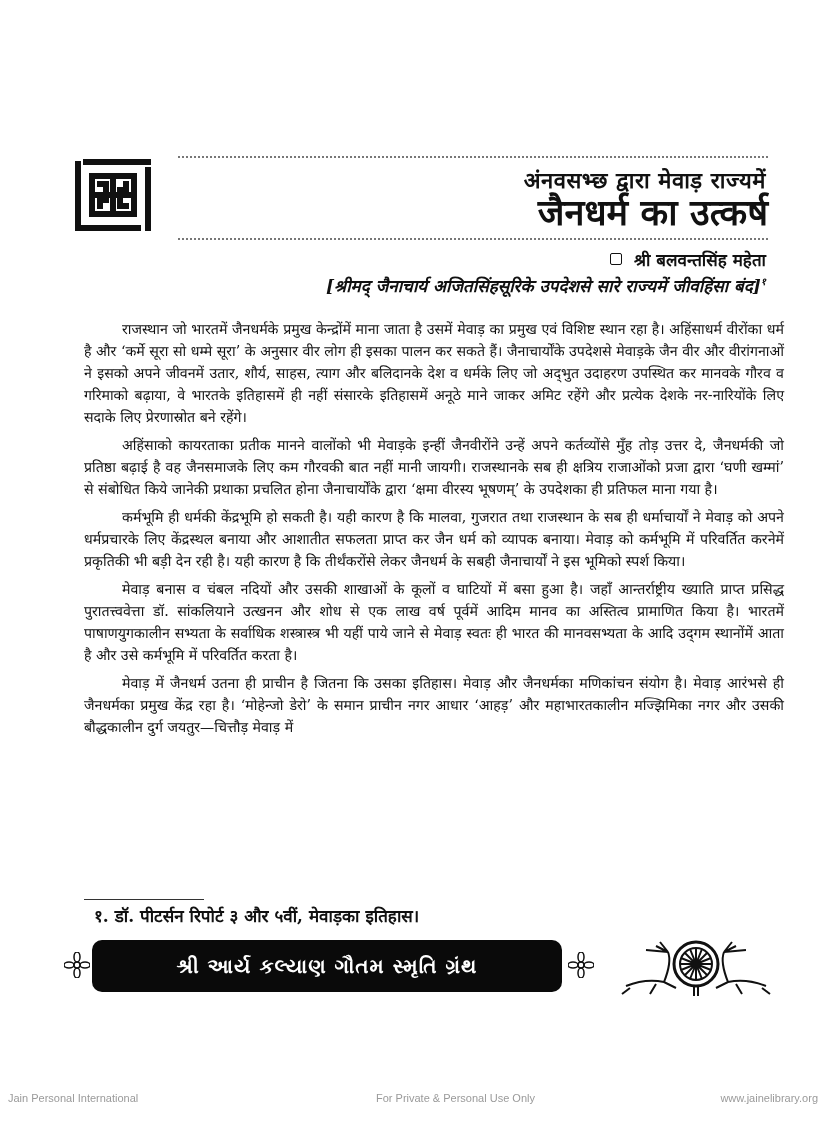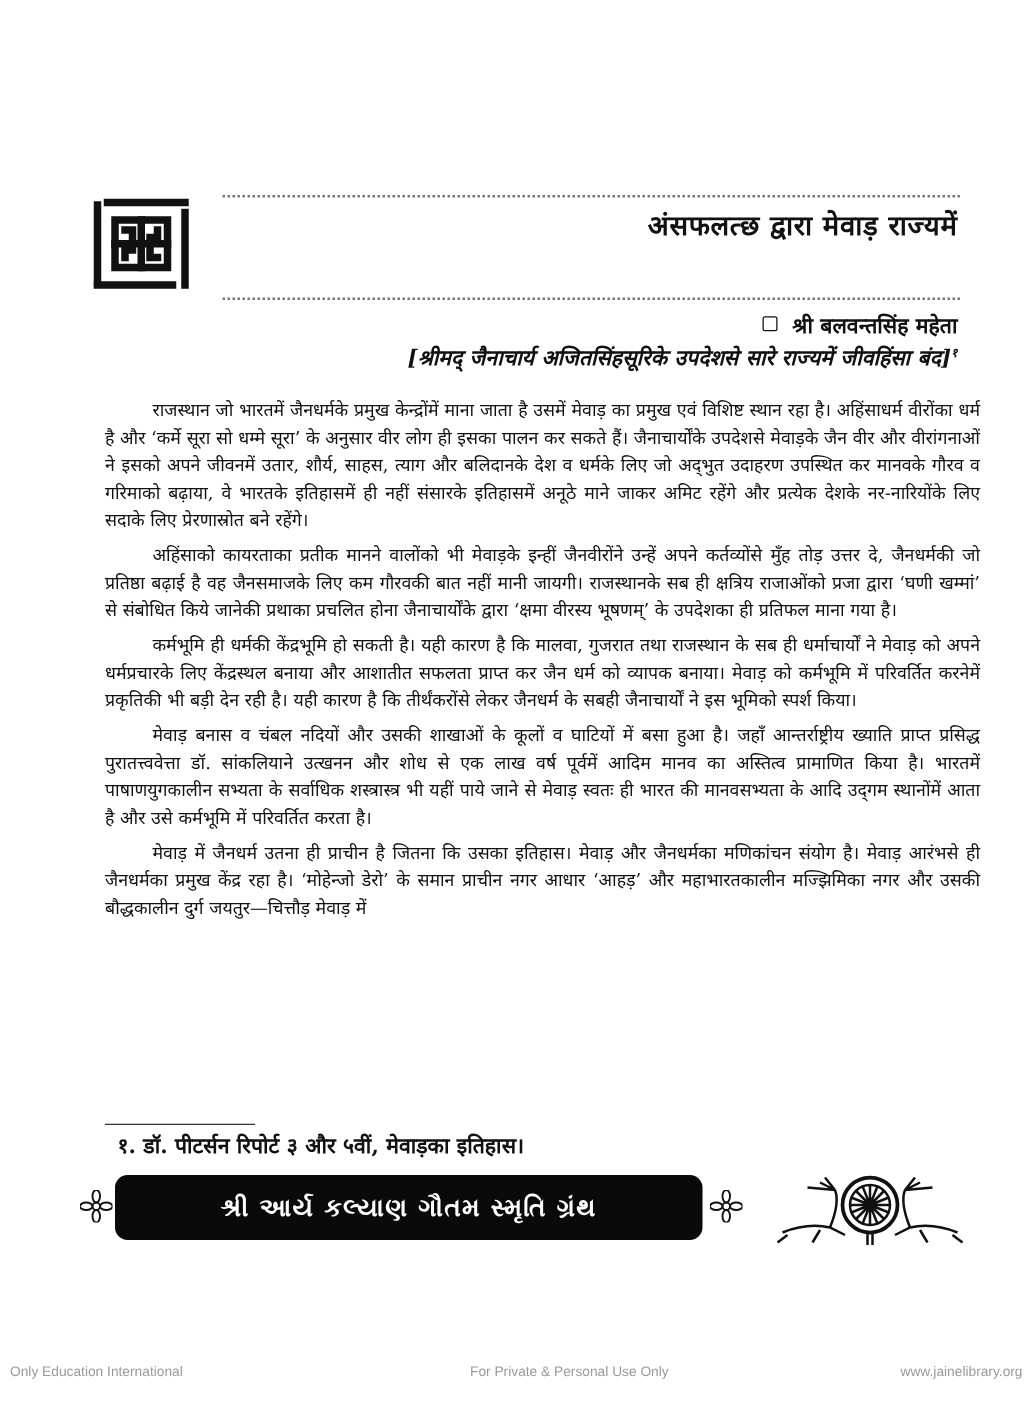--- a/index.html
+++ b/index.html
@@ -58,21 +58,22 @@
       <path d="M41 20 V58"></path>
       <path d="M20 39 H62"></path>
       <path d="M28 28 H34 V34"></path>
       <path d="M54 28 V34 H48"></path>
       <path d="M28 50 V44 H34"></path>
       <path d="M54 50 H48 V44"></path>
     </g>
   </svg>
 
   <div class="rule-top"></div>
-  <div class="subtitle">अंसफलत्छ द्वारा मेवाड़ राज्यमें</div>
+  <div class="subtitle">अंनवसभ्छ द्वारा मेवाड़ राज्यमें</div>
+  <div class="title">जैनधर्म का उत्कर्ष</div>
   <div class="rule-bot"></div>
 
   <div class="author">
     <span class="box"></span><span>श्री बलवन्तसिंह महेता</span>
   </div>
   <div class="subhead">
     <span>[श्रीमद् जैनाचार्य अजितसिंहसूरिके उपदेशसे सारे राज्यमें जीवहिंसा बंद]</span><sup>१</sup>
   </div>
 
   <div class="body">
@@ -117,16 +118,16 @@
 
         <circle cx="80" cy="26" r="22" stroke-width="3"></circle>
         <circle cx="80" cy="26" r="16"></circle>
         <circle cx="80" cy="26" r="4" fill="#111"></circle>
         <path d="M80 10 V42 M64 26 H96 M69 15 L91 37 M91 15 L69 37 M74 11 L86 41 M86 11 L74 41 M65 20 L95 32 M65 32 L95 20"></path>
         <path d="M78 48 V58 M82 48 V58"></path>
       </g>
     </svg>
   </div>
 
-  <div class="footer f-left">Only Education International</div>
+  <div class="footer f-left">Jain Personal International</div>
   <div class="footer f-mid">For Private &amp; Personal Use Only</div>
   <div class="footer f-right">www.jainelibrary.org</div>
 </div>
 
 </body></html>

